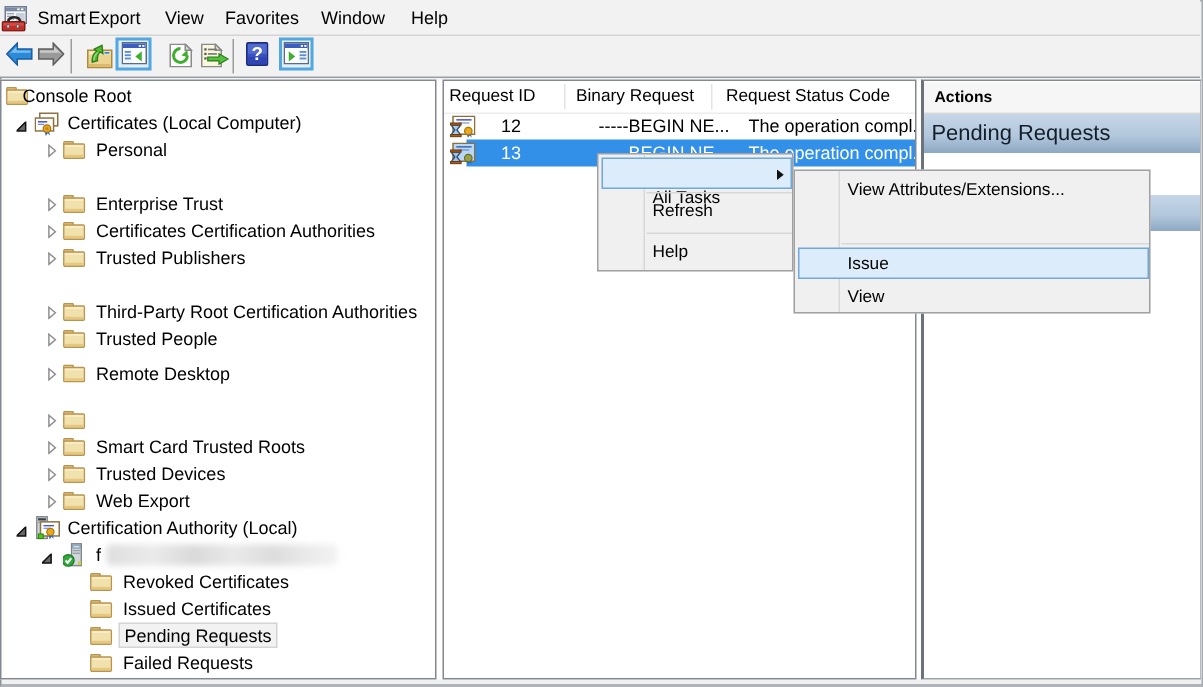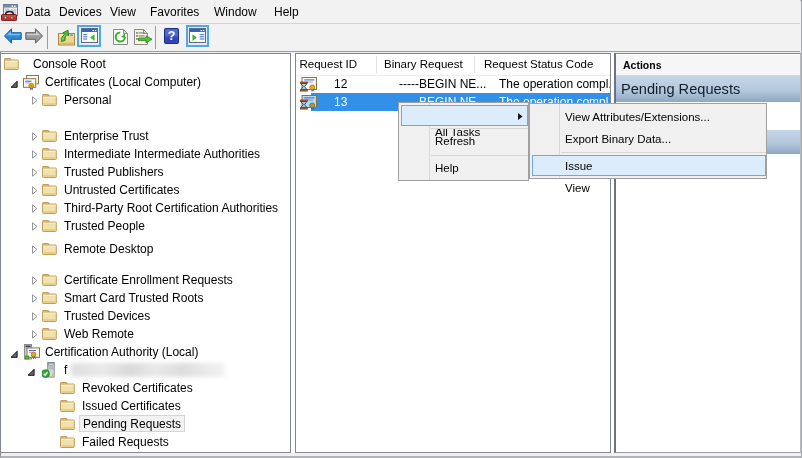--- a/index.html
+++ b/index.html
@@ -51,22 +51,22 @@
     <rect x="3.5" y="4.6" width="5" height="1" fill="#9aa6b8"></rect>
       <rect x="3.5" y="6.4" width="5" height="1" fill="#9aa6b8"></rect>
       <rect x="3.5" y="8.2" width="5" height="1" fill="#9aa6b8"></rect>
     <rect x="9.5" y="4.6" width="6" height="6" fill="#c8d0dc"></rect>
     <path d="M4.5 11 Q4.5 7.5 8.5 7.5 Q12.5 7.5 12.5 11" fill="none" stroke="#222" stroke-width="1.6"></path>
     <rect x="0.5" y="10.5" width="15" height="6.2" rx="1" fill="#c32f28" stroke="#7c1a14"></rect>
     <rect x="1.2" y="11.2" width="13.6" height="2" fill="#d85048" opacity="0.8"></rect>
     <rect x="3.6" y="12.6" width="1.6" height="2" fill="#e8e8e8" stroke="#555" stroke-width="0.5"></rect>
     <rect x="10" y="12.6" width="1.6" height="2" fill="#e8e8e8" stroke="#555" stroke-width="0.5"></rect>
   </svg>
-  <span class="mitem" style="left:25px">Data</span>
-  <span class="mitem" style="left:59px">Devices</span>
+  <span class="mitem" style="left:25px">Smart</span>
+  <span class="mitem" style="left:59px">Export</span>
   <span class="mitem" style="left:110px">View</span>
   <span class="mitem" style="left:150px">Favorites</span>
   <span class="mitem" style="left:214px">Window</span>
   <span class="mitem" style="left:274px">Help</span>
 </div>
 
 <div id="toolbar">
   <svg class="abs" style="left:4px;top:4px" width="18" height="16" viewBox="0 0 18 16">
     <polygon points="0.5,8 7.5,0.8 7.5,4.7 17.2,4.7 17.2,11.3 7.5,11.3 7.5,15.2" fill="#2c8ad8" stroke="#1a5d9e"></polygon>
     <polygon points="2,8 7,3 7,5.7 16.3,5.7 16.3,7.2 3.5,7.2" fill="#7fc4f4" opacity="0.9"></polygon>
@@ -135,21 +135,21 @@
 
 <div id="tree"></div>
 <div id="treec" class="abs" style="left:1px;top:54px;width:289px;height:398px;overflow:hidden">
     <div class="trow" style="top:1px;width:289px">
       <svg class="abs" style="left:3px;top:3px" width="15" height="12" viewBox="0 0 15 12">
         <path d="M0.5 1.5 L0.5 2.5 L6.8 2.5 L6.8 0.9 Q6.8 0.5 6.3 0.5 L1.0 0.5 Q0.5 0.5 0.5 1.5 Z" fill="#ecd494" stroke="#b9944e" stroke-width="0.9"></path>
         <rect x="0.5" y="2" width="13.8" height="9.5" rx="0.8" fill="#f1e1ac" stroke="#b9944e" stroke-width="0.9"></rect>
         <rect x="1.3" y="2.8" width="12.2" height="1.1" fill="#f9eec8"></rect>
         <rect x="1.3" y="9.2" width="12.2" height="1.6" fill="#e5c77e"></rect>
       </svg>
-      <span class="tlabel" style="left:32px">Console Root</span>
+      <span class="tlabel" style="left:14px">Console Root</span>
     </div>
     <div class="trow" style="top:19px;width:289px">
       <svg class="abs" style="left:9.5px;top:8px" width="7" height="7" viewBox="0 0 7 7">
         <polygon points="6.1,0.3 6.1,6.3 0.1,6.3" fill="#6a6a6a" stroke="#111" stroke-width="1"></polygon>
       </svg>
       <svg class="abs" style="left:22px;top:1px" width="17" height="17" viewBox="0 0 17 17">
         <rect x="3.5" y="1.5" width="12" height="8.4" fill="#fdfdf6" stroke="#8b7347" stroke-width="1"></rect>
         <rect x="0.5" y="4.7" width="12.2" height="8.6" fill="#fdfdf6" stroke="#8b7347" stroke-width="1"></rect>
         <rect x="2.3" y="6.7" width="6.2" height="1" fill="#4656c8"></rect>
         <rect x="2.3" y="8.5" width="4.2" height="0.8" fill="#7a88d8"></rect>
@@ -186,46 +186,34 @@
     <div class="trow" style="top:91px;width:289px">
       <svg class="abs" style="left:30.5px;top:4.5px" width="6" height="9" viewBox="0 0 6 9">
         <polygon points="0.6,0.8 4.9,4.5 0.6,8.2" fill="#fff" stroke="#8f8f8f" stroke-width="1"></polygon>
       </svg>
       <svg class="abs" style="left:41px;top:3px" width="15" height="12" viewBox="0 0 15 12">
         <path d="M0.5 1.5 L0.5 2.5 L6.8 2.5 L6.8 0.9 Q6.8 0.5 6.3 0.5 L1.0 0.5 Q0.5 0.5 0.5 1.5 Z" fill="#ecd494" stroke="#b9944e" stroke-width="0.9"></path>
         <rect x="0.5" y="2" width="13.8" height="9.5" rx="0.8" fill="#f1e1ac" stroke="#b9944e" stroke-width="0.9"></rect>
         <rect x="1.3" y="2.8" width="12.2" height="1.1" fill="#f9eec8"></rect>
         <rect x="1.3" y="9.2" width="12.2" height="1.6" fill="#e5c77e"></rect>
       </svg>
-      <span class="tlabel" style="left:63px">Intermediate Intermediate Authorities</span>
+      <span class="tlabel" style="left:63px">Certificates Certification Authorities</span>
     </div>
     <div class="trow" style="top:109px;width:289px">
       <svg class="abs" style="left:30.5px;top:4.5px" width="6" height="9" viewBox="0 0 6 9">
         <polygon points="0.6,0.8 4.9,4.5 0.6,8.2" fill="#fff" stroke="#8f8f8f" stroke-width="1"></polygon>
       </svg>
       <svg class="abs" style="left:41px;top:3px" width="15" height="12" viewBox="0 0 15 12">
         <path d="M0.5 1.5 L0.5 2.5 L6.8 2.5 L6.8 0.9 Q6.8 0.5 6.3 0.5 L1.0 0.5 Q0.5 0.5 0.5 1.5 Z" fill="#ecd494" stroke="#b9944e" stroke-width="0.9"></path>
         <rect x="0.5" y="2" width="13.8" height="9.5" rx="0.8" fill="#f1e1ac" stroke="#b9944e" stroke-width="0.9"></rect>
         <rect x="1.3" y="2.8" width="12.2" height="1.1" fill="#f9eec8"></rect>
         <rect x="1.3" y="9.2" width="12.2" height="1.6" fill="#e5c77e"></rect>
       </svg>
       <span class="tlabel" style="left:63px">Trusted Publishers</span>
     </div>
-    <div class="trow" style="top:127px;width:289px">
-      <svg class="abs" style="left:30.5px;top:4.5px" width="6" height="9" viewBox="0 0 6 9">
-        <polygon points="0.6,0.8 4.9,4.5 0.6,8.2" fill="#fff" stroke="#8f8f8f" stroke-width="1"></polygon>
-      </svg>
-      <svg class="abs" style="left:41px;top:3px" width="15" height="12" viewBox="0 0 15 12">
-        <path d="M0.5 1.5 L0.5 2.5 L6.8 2.5 L6.8 0.9 Q6.8 0.5 6.3 0.5 L1.0 0.5 Q0.5 0.5 0.5 1.5 Z" fill="#ecd494" stroke="#b9944e" stroke-width="0.9"></path>
-        <rect x="0.5" y="2" width="13.8" height="9.5" rx="0.8" fill="#f1e1ac" stroke="#b9944e" stroke-width="0.9"></rect>
-        <rect x="1.3" y="2.8" width="12.2" height="1.1" fill="#f9eec8"></rect>
-        <rect x="1.3" y="9.2" width="12.2" height="1.6" fill="#e5c77e"></rect>
-      </svg>
-      <span class="tlabel" style="left:63px">Untrusted Certificates</span>
-    </div>
     <div class="trow" style="top:145px;width:289px">
       <svg class="abs" style="left:30.5px;top:4.5px" width="6" height="9" viewBox="0 0 6 9">
         <polygon points="0.6,0.8 4.9,4.5 0.6,8.2" fill="#fff" stroke="#8f8f8f" stroke-width="1"></polygon>
       </svg>
       <svg class="abs" style="left:41px;top:3px" width="15" height="12" viewBox="0 0 15 12">
         <path d="M0.5 1.5 L0.5 2.5 L6.8 2.5 L6.8 0.9 Q6.8 0.5 6.3 0.5 L1.0 0.5 Q0.5 0.5 0.5 1.5 Z" fill="#ecd494" stroke="#b9944e" stroke-width="0.9"></path>
         <rect x="0.5" y="2" width="13.8" height="9.5" rx="0.8" fill="#f1e1ac" stroke="#b9944e" stroke-width="0.9"></rect>
         <rect x="1.3" y="2.8" width="12.2" height="1.1" fill="#f9eec8"></rect>
         <rect x="1.3" y="9.2" width="12.2" height="1.6" fill="#e5c77e"></rect>
       </svg>
@@ -258,21 +246,20 @@
     <div class="trow" style="top:217px;width:289px">
       <svg class="abs" style="left:30.5px;top:4.5px" width="6" height="9" viewBox="0 0 6 9">
         <polygon points="0.6,0.8 4.9,4.5 0.6,8.2" fill="#fff" stroke="#8f8f8f" stroke-width="1"></polygon>
       </svg>
       <svg class="abs" style="left:41px;top:3px" width="15" height="12" viewBox="0 0 15 12">
         <path d="M0.5 1.5 L0.5 2.5 L6.8 2.5 L6.8 0.9 Q6.8 0.5 6.3 0.5 L1.0 0.5 Q0.5 0.5 0.5 1.5 Z" fill="#ecd494" stroke="#b9944e" stroke-width="0.9"></path>
         <rect x="0.5" y="2" width="13.8" height="9.5" rx="0.8" fill="#f1e1ac" stroke="#b9944e" stroke-width="0.9"></rect>
         <rect x="1.3" y="2.8" width="12.2" height="1.1" fill="#f9eec8"></rect>
         <rect x="1.3" y="9.2" width="12.2" height="1.6" fill="#e5c77e"></rect>
       </svg>
-      <span class="tlabel" style="left:63px">Certificate Enrollment Requests</span>
     </div>
     <div class="trow" style="top:235px;width:289px">
       <svg class="abs" style="left:30.5px;top:4.5px" width="6" height="9" viewBox="0 0 6 9">
         <polygon points="0.6,0.8 4.9,4.5 0.6,8.2" fill="#fff" stroke="#8f8f8f" stroke-width="1"></polygon>
       </svg>
       <svg class="abs" style="left:41px;top:3px" width="15" height="12" viewBox="0 0 15 12">
         <path d="M0.5 1.5 L0.5 2.5 L6.8 2.5 L6.8 0.9 Q6.8 0.5 6.3 0.5 L1.0 0.5 Q0.5 0.5 0.5 1.5 Z" fill="#ecd494" stroke="#b9944e" stroke-width="0.9"></path>
         <rect x="0.5" y="2" width="13.8" height="9.5" rx="0.8" fill="#f1e1ac" stroke="#b9944e" stroke-width="0.9"></rect>
         <rect x="1.3" y="2.8" width="12.2" height="1.1" fill="#f9eec8"></rect>
         <rect x="1.3" y="9.2" width="12.2" height="1.6" fill="#e5c77e"></rect>
@@ -294,21 +281,21 @@
     <div class="trow" style="top:271px;width:289px">
       <svg class="abs" style="left:30.5px;top:4.5px" width="6" height="9" viewBox="0 0 6 9">
         <polygon points="0.6,0.8 4.9,4.5 0.6,8.2" fill="#fff" stroke="#8f8f8f" stroke-width="1"></polygon>
       </svg>
       <svg class="abs" style="left:41px;top:3px" width="15" height="12" viewBox="0 0 15 12">
         <path d="M0.5 1.5 L0.5 2.5 L6.8 2.5 L6.8 0.9 Q6.8 0.5 6.3 0.5 L1.0 0.5 Q0.5 0.5 0.5 1.5 Z" fill="#ecd494" stroke="#b9944e" stroke-width="0.9"></path>
         <rect x="0.5" y="2" width="13.8" height="9.5" rx="0.8" fill="#f1e1ac" stroke="#b9944e" stroke-width="0.9"></rect>
         <rect x="1.3" y="2.8" width="12.2" height="1.1" fill="#f9eec8"></rect>
         <rect x="1.3" y="9.2" width="12.2" height="1.6" fill="#e5c77e"></rect>
       </svg>
-      <span class="tlabel" style="left:63px">Web Remote</span>
+      <span class="tlabel" style="left:63px">Web Export</span>
     </div>
     <div class="trow" style="top:289px;width:289px">
       <svg class="abs" style="left:9.5px;top:8px" width="7" height="7" viewBox="0 0 7 7">
         <polygon points="6.1,0.3 6.1,6.3 0.1,6.3" fill="#6a6a6a" stroke="#111" stroke-width="1"></polygon>
       </svg>
       <svg class="abs" style="left:21.5px;top:1px" width="17" height="16" viewBox="0 0 17 16">
         <rect x="1.5" y="0.5" width="7" height="14.5" fill="#ced3d9" stroke="#7e848c" stroke-width="0.9"></rect>
         <rect x="2.4" y="1.5" width="5.2" height="1.5" fill="#3a3f45"></rect>
         <rect x="2.4" y="3.8" width="5.2" height="0.9" fill="#9aa1a8"></rect>
         <rect x="4" y="3.9" width="12.5" height="9.4" fill="#fdfdf6" stroke="#8b7347" stroke-width="1"></rect>
@@ -426,21 +413,20 @@
   <span class="mtext" style="left:36px;top:18px">All Tasks</span>
   <svg class="abs" style="left:119px;top:10px" width="4.5" height="7" viewBox="0 0 4.5 7">
       <polygon points="0,0 4.5,3.5 0,7" fill="#111"></polygon>
     </svg>
   <div class="msep" style="left:32px;top:25px;width:97px"></div>
   <span class="mtext" style="left:36px;top:27px">Refresh</span>
   <div class="msep" style="left:32px;top:52px;width:97px"></div>
   <span class="mtext" style="left:36px;top:54px">Help</span>
 </div>
 
-<div class="menu" style="left:529px;top:103px;width:238px;height:76px">
+<div class="menu" style="left:529px;top:113px;width:238px;height:96px">
   <div class="gutter" style="left:29px"></div>
   <span class="mtext" style="left:35px;top:2px">View Attributes/Extensions...</span>
-  <span class="mtext" style="left:35px;top:24px">Export Binary Data...</span>
   <div class="msep" style="left:31px;top:48px;width:205px"></div>
   <div class="mhl" style="left:2px;top:51px;width:234px;height:21px"></div>
   <span class="mtext" style="left:35px;top:51px">Issue</span>
   <span class="mtext" style="left:35px;top:73px">View</span>
 </div>
 
 </body></html>

